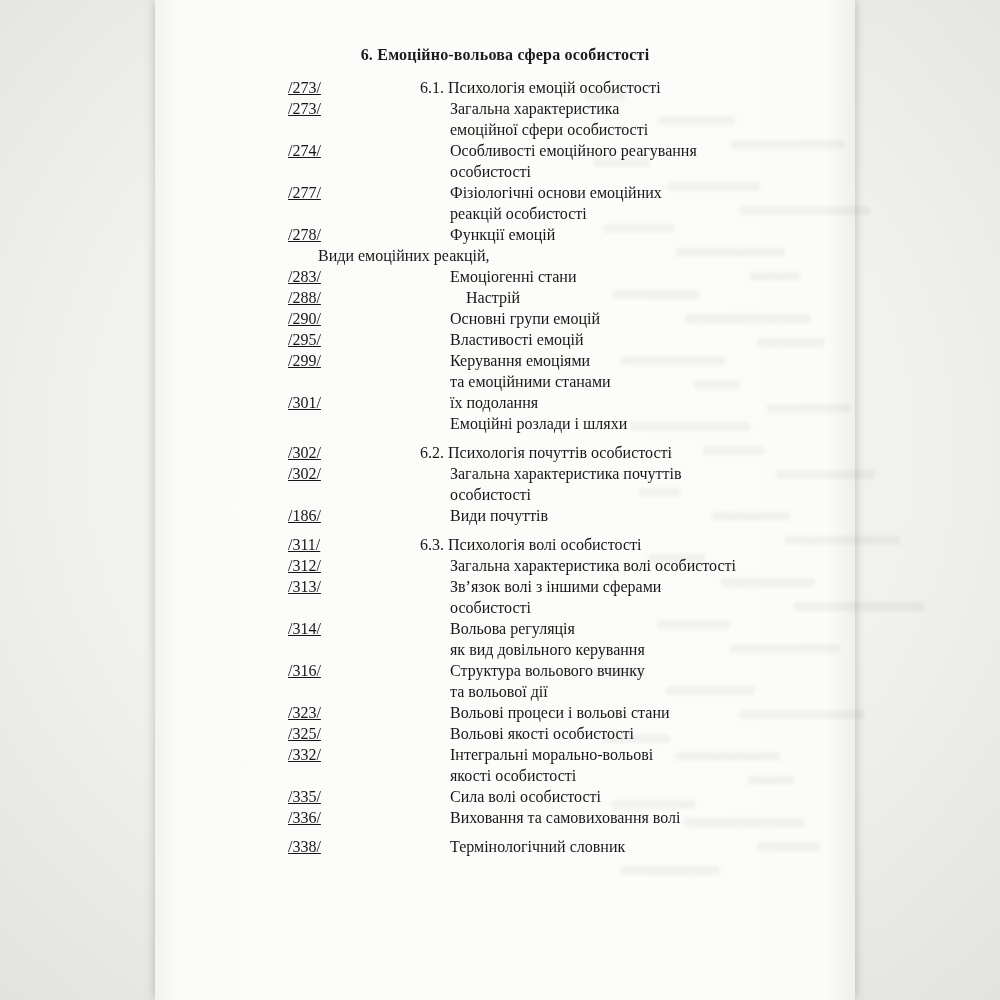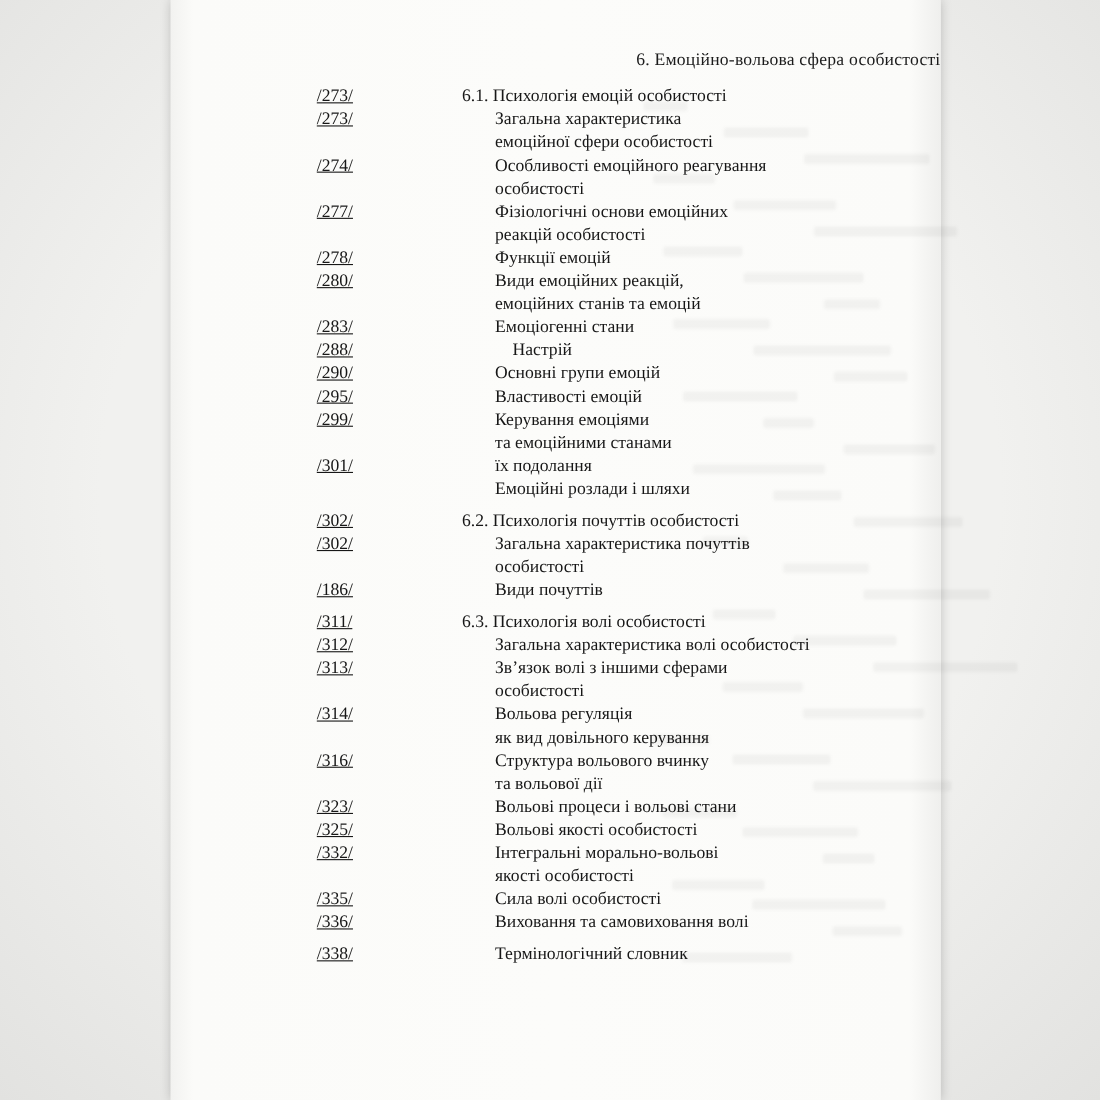--- a/index.html
+++ b/index.html
@@ -9,21 +9,21 @@
     font-family:"Liberation Serif","DejaVu Serif",serif;
   }
   .scene{position:relative;width:1000px;height:1000px;}
   .page{
     position:absolute;left:155px;top:0;width:700px;height:1000px;
     background:linear-gradient(90deg,#f2f2f0 0%,#fbfbf9 3%,#fcfcfa 50%,#fbfbf9 96%,#efefed 100%);
     box-shadow:0 0 10px rgba(0,0,0,0.22);
   }
   .content{position:relative;z-index:1;}
   .title{
-    margin:46px 0 13px 0;text-align:right;font-weight:normal;
+    margin:46px 0 13px 0;text-align:center;font-weight:bold;
     font-size:16px;color:#1b1b1b;letter-spacing:.2px;
   }
   .toc{font-size:16px;line-height:21px;color:#171717;}
   .entry{display:flex;padding-left:133px;}
   .entry .num{flex:0 0 132px;text-decoration:underline;}
   .entry .txt{flex:1;padding-right:12px;}
   .entry.sub  .txt{padding-left:30px;}
   .entry.sub2 .txt{padding-left:46px;}
   .entry.gap{margin-top:8px;}
   .ghosts{position:absolute;left:0;top:0;width:700px;height:1000px;z-index:0;}
@@ -105,24 +105,22 @@
               <div>реакцій особистості</div>
             </span>
           </div>
           <div class="entry sub">
             <span class="num">/278/</span>
             <span class="txt">
               <div>Функції емоцій</div>
             </span>
           </div>
           <div class="entry sub">
-            <span class="num">/280/</span>
             <span class="txt">
               <div>Види емоційних реакцій,</div>
-              <div>емоційних станів та емоцій</div>
             </span>
           </div>
           <div class="entry sub">
             <span class="num">/283/</span>
             <span class="txt">
               <div>Емоціогенні стани</div>
             </span>
           </div>
           <div class="entry sub2">
             <span class="num">/288/</span>

